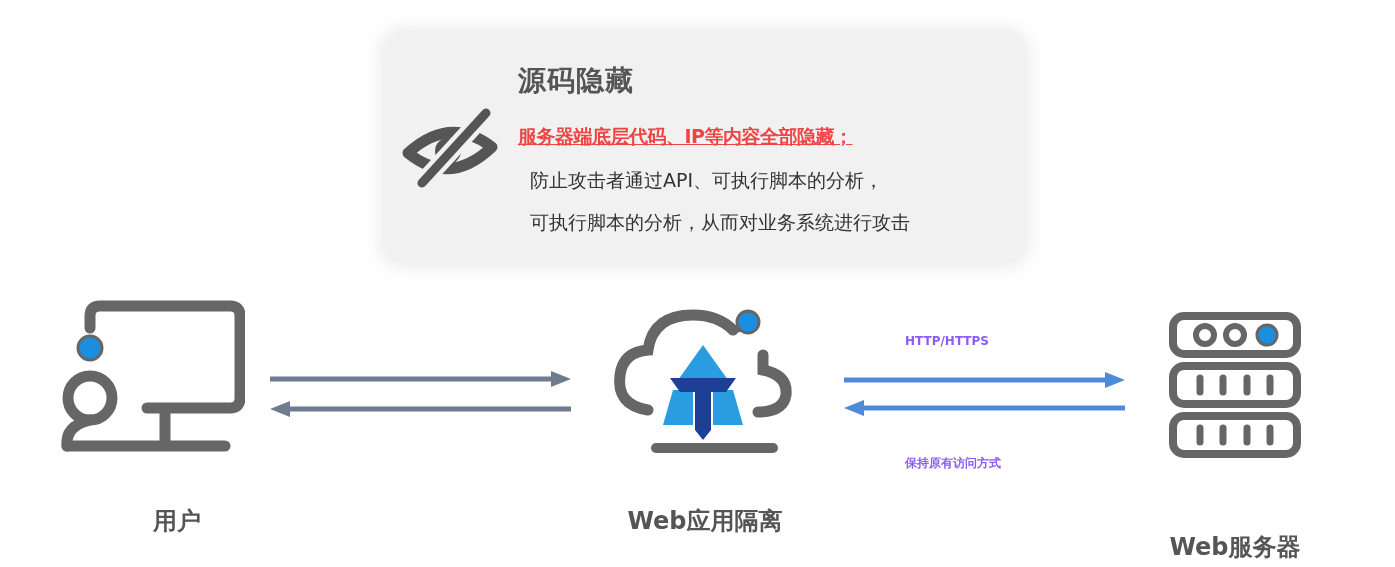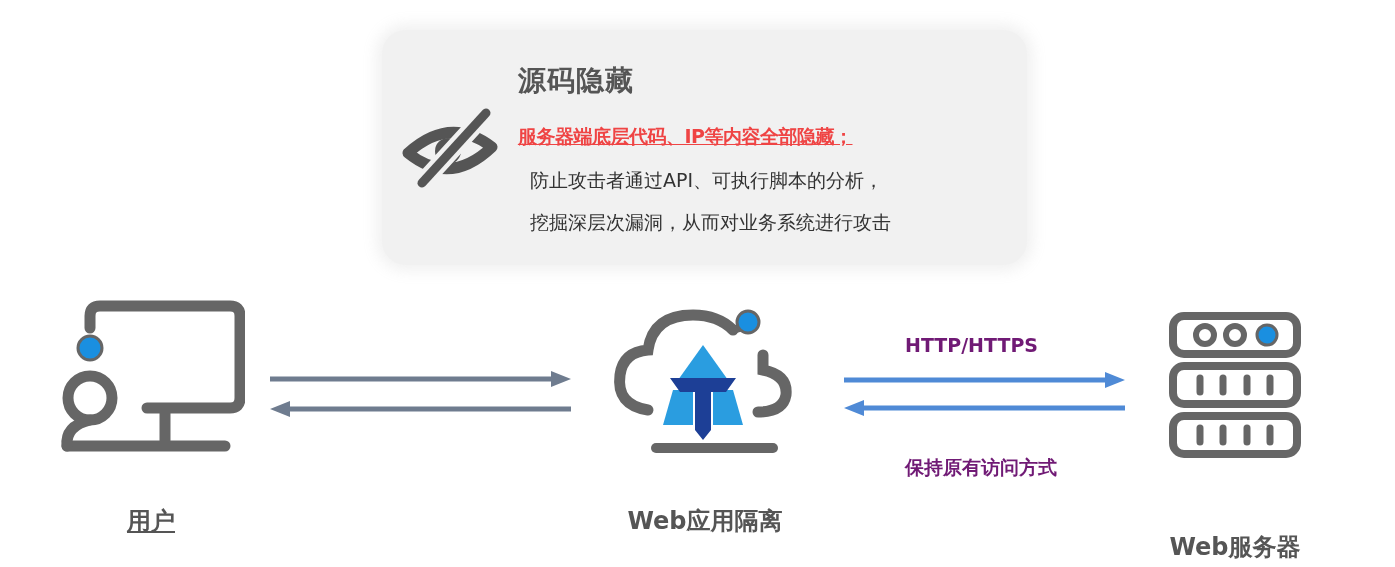--- a/index.html
+++ b/index.html
@@ -27,38 +27,38 @@
       position: absolute; left: 518px; font-size: 19px; color: #333333; letter-spacing: 0px; margin-left: 12px;
     }
     .l1 { top: 168px; }
     .l2 { top: 210px; }
     .icon { position: absolute; }
     .node-label {
       position: absolute; font-size: 24px; font-weight: bold; color: #555555;
       text-align: center; white-space: nowrap;
     }
     .arrow-label {
-      position: absolute; font-size: 19px; font-weight: bold; color: #701a75;
+      position: absolute; font-size: 12px; font-weight: bold; color: #8b5cf6;
       white-space: nowrap;
     }
   </style>
 </head>
 <body>
 
 <div class="card"></div>
 <svg class="card-icon" viewBox="0 0 100 85">
   <path d="M8 48 Q50 10 92 42 Q50 82 8 48 Z" fill="none" stroke="#555" stroke-width="11" stroke-linejoin="round"></path>
   <circle cx="48" cy="46" r="13" fill="#555"></circle>
   <line x1="22" y1="78" x2="86" y2="8" stroke="#f1f1f1" stroke-width="18" stroke-linecap="round"></line>
   <line x1="22" y1="78" x2="86" y2="8" stroke="#555" stroke-width="9" stroke-linecap="round"></line>
 </svg>
 <div class="card-title">源码隐藏</div>
 <div class="card-highlight">服务器端底层代码、IP等内容全部隐藏；</div>
 <div class="card-line l1">防止攻击者通过API、可执行脚本的分析，</div>
-<div class="card-line l2">挖掘深层次漏洞，从而对业务系统进行攻击</div>
+<div class="card-line l2">可执行脚本的分析，从而对业务系统进行攻击</div>
 
 <svg class="icon" style="left:55px; top:298px; width:190px; height:160px;" viewBox="0 0 190 160">
   <path d="M35 30 V18 Q35 8 45 8 H175 Q185 8 185 18 V100 Q185 110 175 110 H92" fill="none" stroke="#666" stroke-width="11" stroke-linecap="round"></path>
   <line x1="110" y1="110" x2="110" y2="148" stroke="#666" stroke-width="11"></line>
   <line x1="12" y1="148" x2="170" y2="148" stroke="#666" stroke-width="11" stroke-linecap="round"></line>
   <circle cx="35" cy="100" r="22" fill="none" stroke="#666" stroke-width="11"></circle>
   <path d="M35 122 Q10 128 12 148" fill="none" stroke="#666" stroke-width="11" stroke-linecap="round"></path>
   <circle cx="35" cy="50" r="12" fill="#1a8fe0" stroke="#666" stroke-width="3"></circle>
 </svg>
 
@@ -102,15 +102,15 @@
       <line x1="58" y1="68" x2="58" y2="82"></line>
     <line x1="82" y1="68" x2="82" y2="82"></line>
       <line x1="105" y1="68" x2="105" y2="82"></line>
     <line x1="35" y1="118" x2="35" y2="132"></line>
       <line x1="58" y1="118" x2="58" y2="132"></line>
     <line x1="82" y1="118" x2="82" y2="132"></line>
       <line x1="105" y1="118" x2="105" y2="132"></line>
   </g>
 </svg>
 
-<div class="node-label" style="left:96px; top:505px; width:110px;text-decoration:underline;">用户</div>
+<div class="node-label" style="left:122px; top:505px; width:110px;">用户</div>
 <div class="node-label" style="left:595px; top:505px; width:220px;">Web应用隔离</div>
 <div class="node-label" style="left:1140px; top:505px; width:190px;margin-top:26px;">Web服务器</div>
 
 </body></html>

